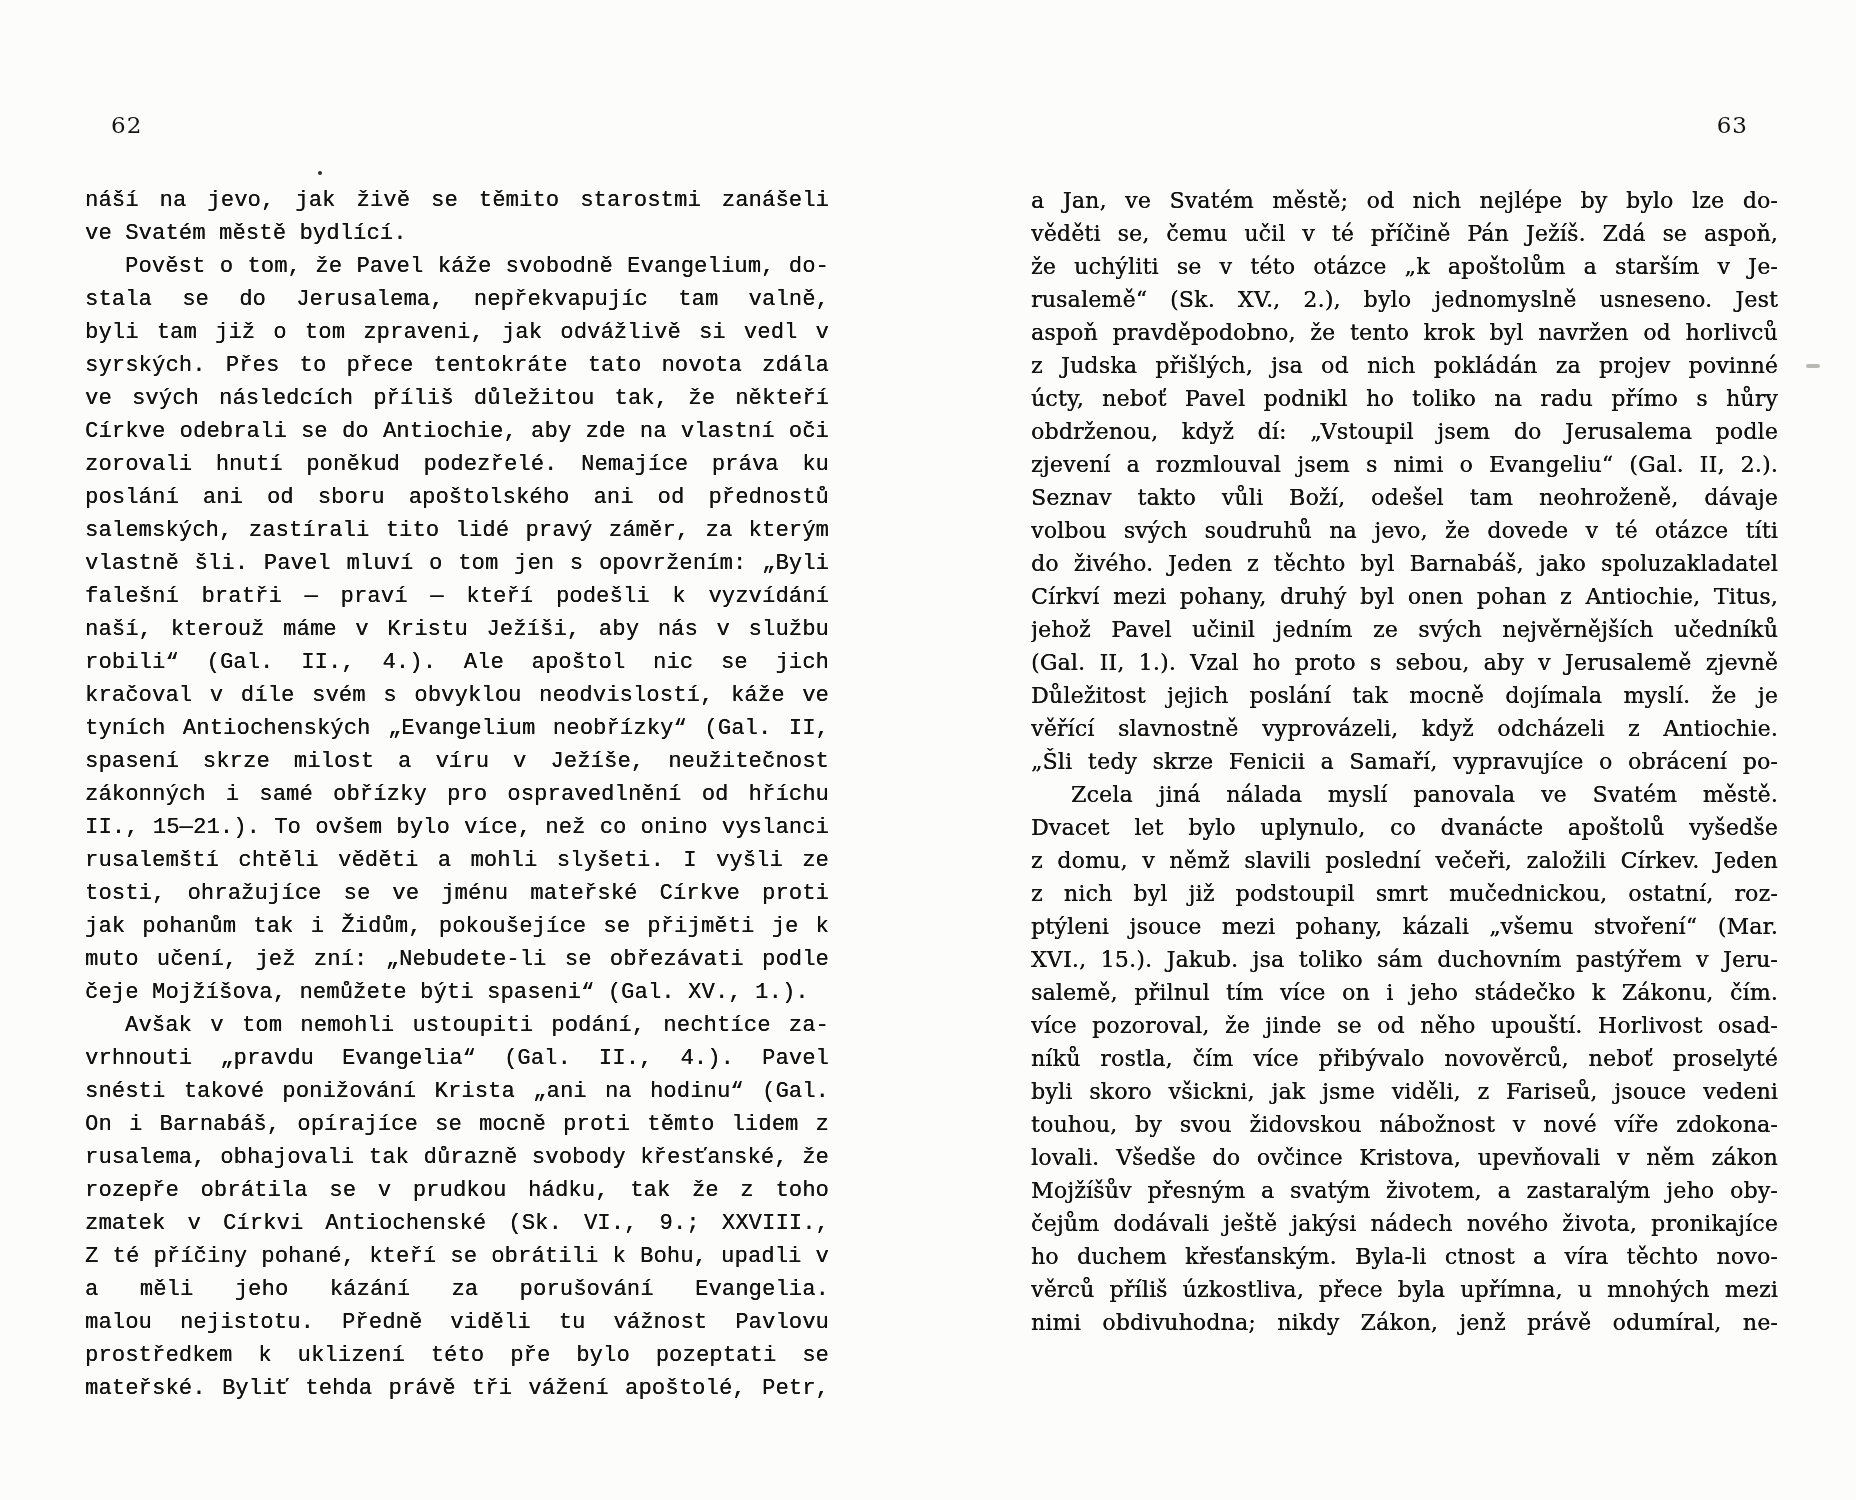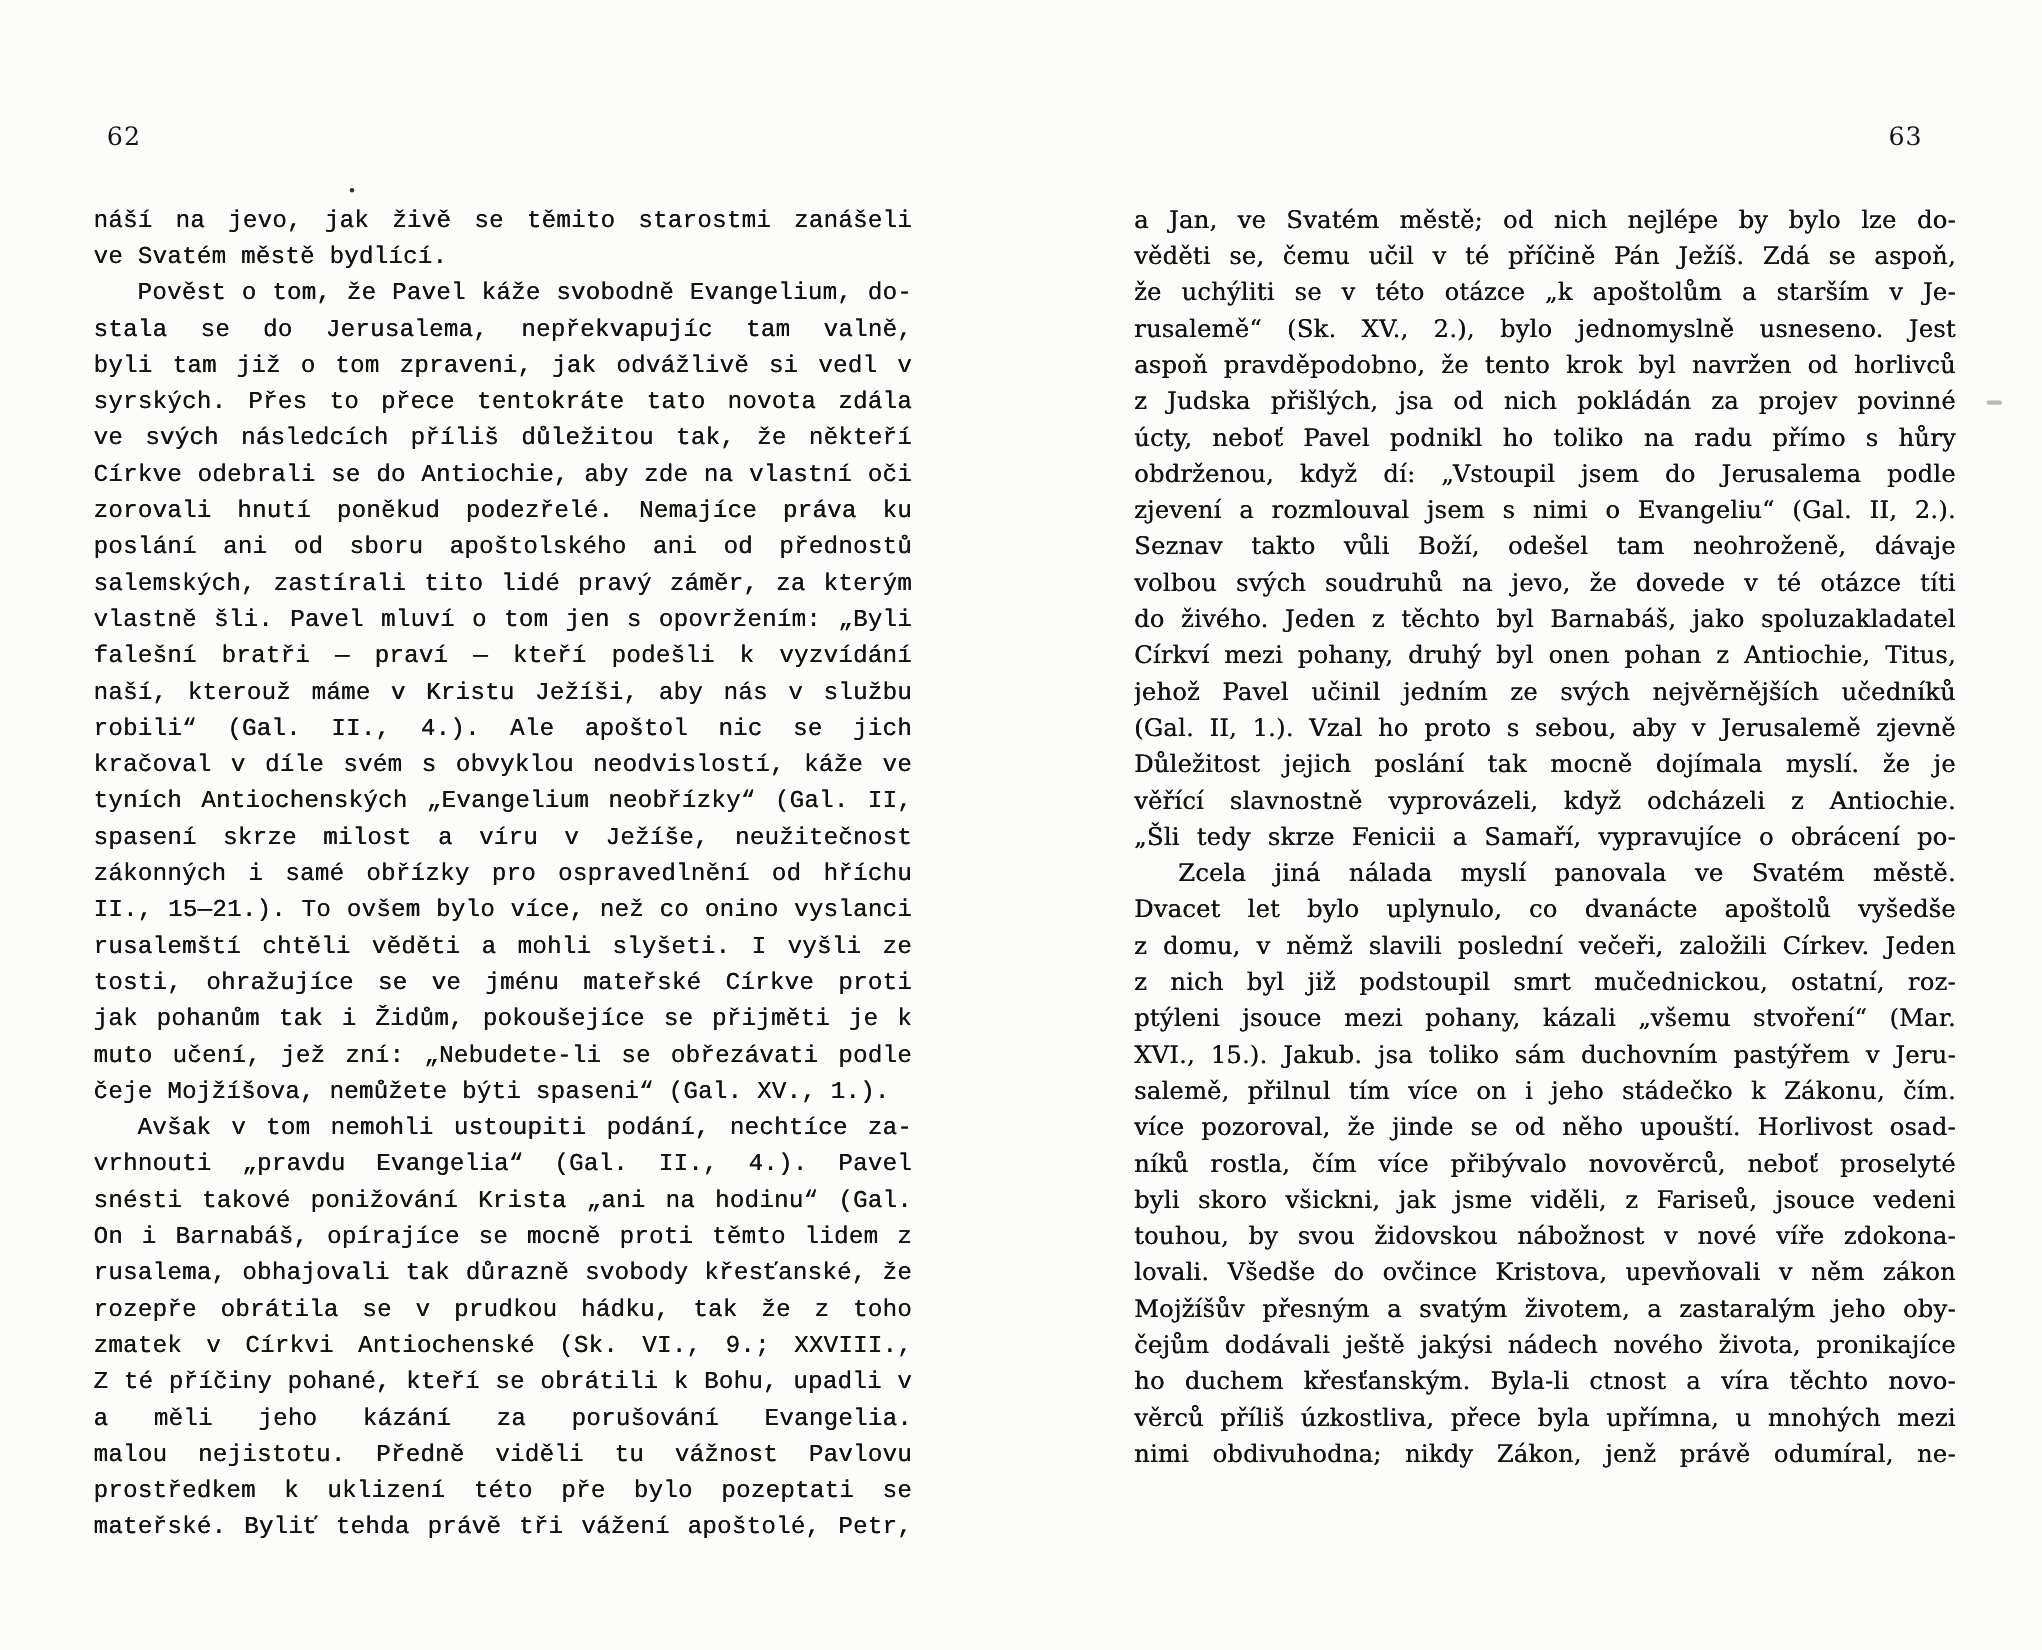--- a/index.html
+++ b/index.html
@@ -15,21 +15,21 @@
     overflow: hidden;
     font-family: "DejaVu Serif", "Liberation Serif", serif;
     color: #121212;
   }
   .pagenum {
     position: absolute;
     font-size: 23px;
     letter-spacing: 1px;
     color: #151515;
   }
-  .pagenum.left  { left: 97px;  top: 112px; }
+  .pagenum.left  { left: 111px;  top: 112px; }
   .pagenum.right { right: 108px; top: 112px; text-align: right; margin-left: 28px; }
   .column {
     position: absolute;
     top: 184px;
     font-size: 22px;
     line-height: 33px;
     letter-spacing: 0.2px;
     text-shadow: 0.25px 0 0 currentColor; 
   }
   .col-left  { left: 85px;   width: 744px; font-family: Liberation Mono, monospace; }

